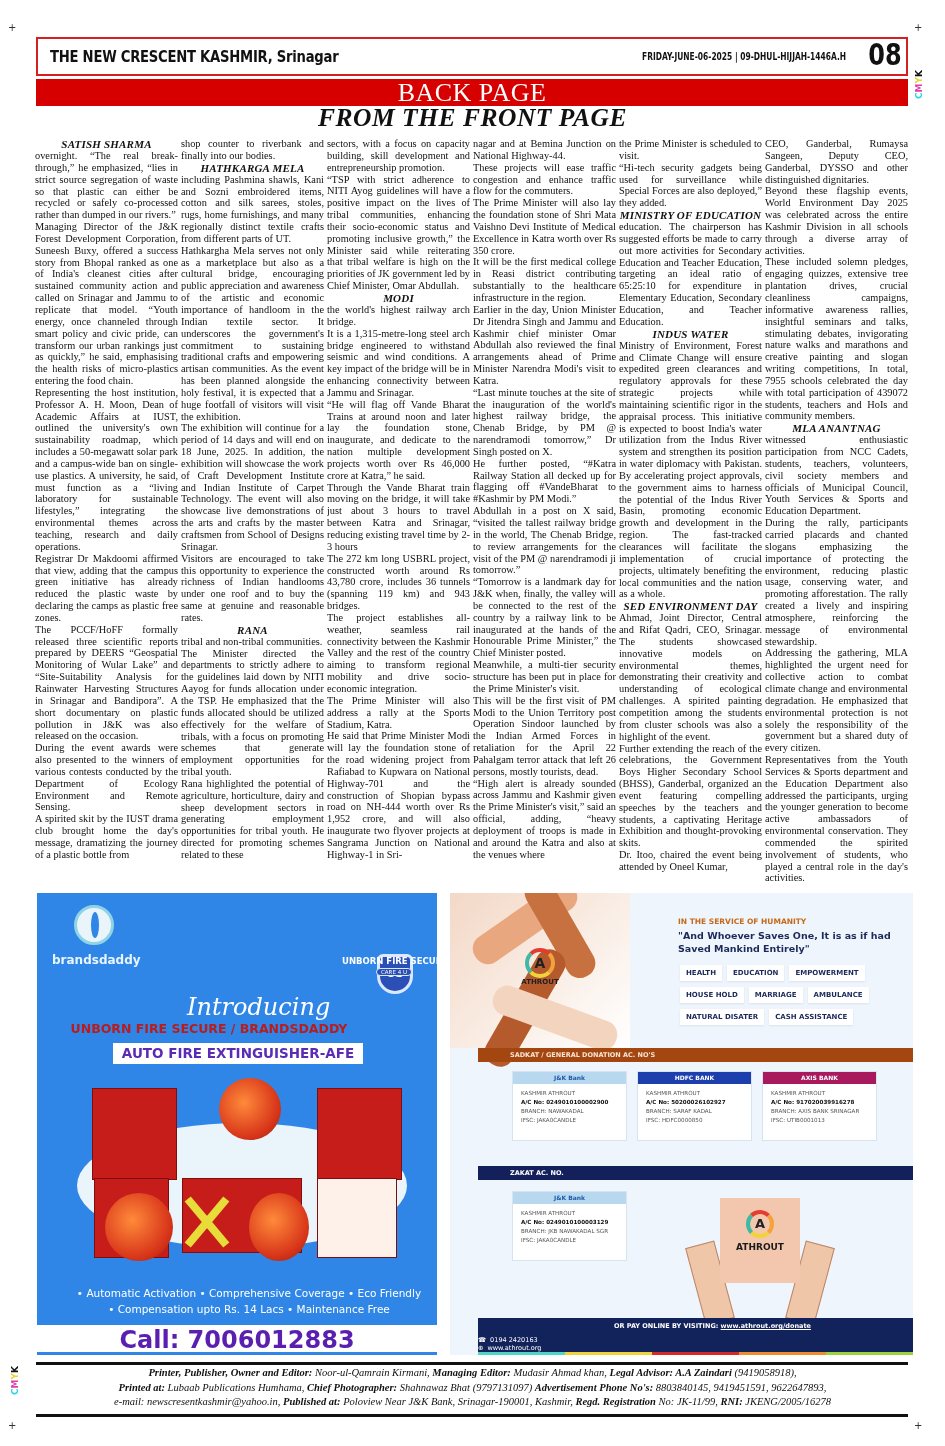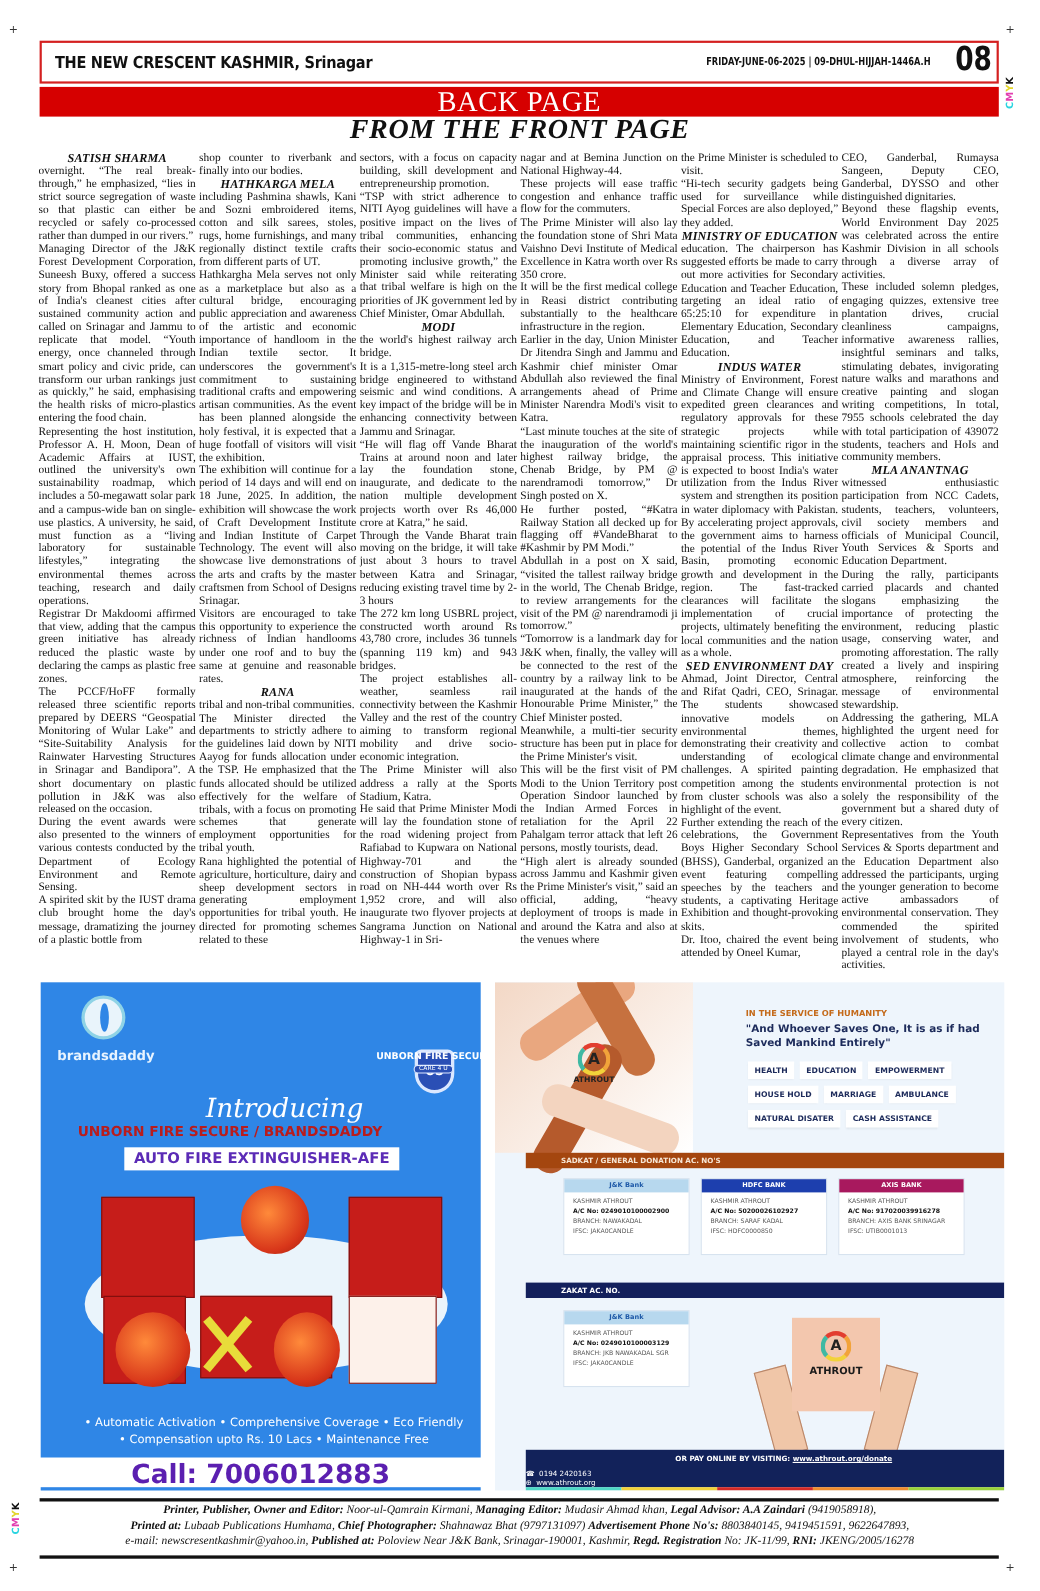--- a/index.html
+++ b/index.html
@@ -192,21 +192,21 @@
     <div class="box" style="left:22px;top:95px;width:75px;height:80px;"></div>
     <div class="box" style="left:245px;top:95px;width:80px;height:80px;background:#fdf1ea;"></div>
     <div class="ball" style="left:147px;top:-5px;width:62px;height:62px;"></div>
     <div class="ball" style="left:33px;top:110px;width:68px;height:68px;"></div>
     <div class="ball" style="left:177px;top:110px;width:60px;height:68px;"></div>
     <div class="xstand" style="left:105px;top:135px;transform:rotate(50deg);"></div>
     <div class="xstand" style="left:105px;top:135px;transform:rotate(-50deg);"></div>
   </div>
   <div class="feats">
     <div>• Automatic Activation • Comprehensive Coverage • Eco Friendly</div>
-    <div>• Compensation upto Rs. 10 Lacs • Maintenance Free</div>
+    <div>• Compensation upto Rs. 14 Lacs • Maintenance Free</div>
   </div>
   <div class="call">Call: 7006012883</div>
   <div class="bottom-bar"></div>
 </div>
 
 <div class="ad-right">
   <div class="hands">
     <div class="arm" style="left:15px;top:15px;width:120px;background:#e9a77f;transform:rotate(-35deg);"></div>
     <div class="arm" style="left:55px;top:20px;width:110px;background:#c6713f;transform:rotate(60deg);"></div>
     <div class="arm" style="left:10px;top:100px;width:130px;background:#b55a2c;transform:rotate(-60deg);"></div>

